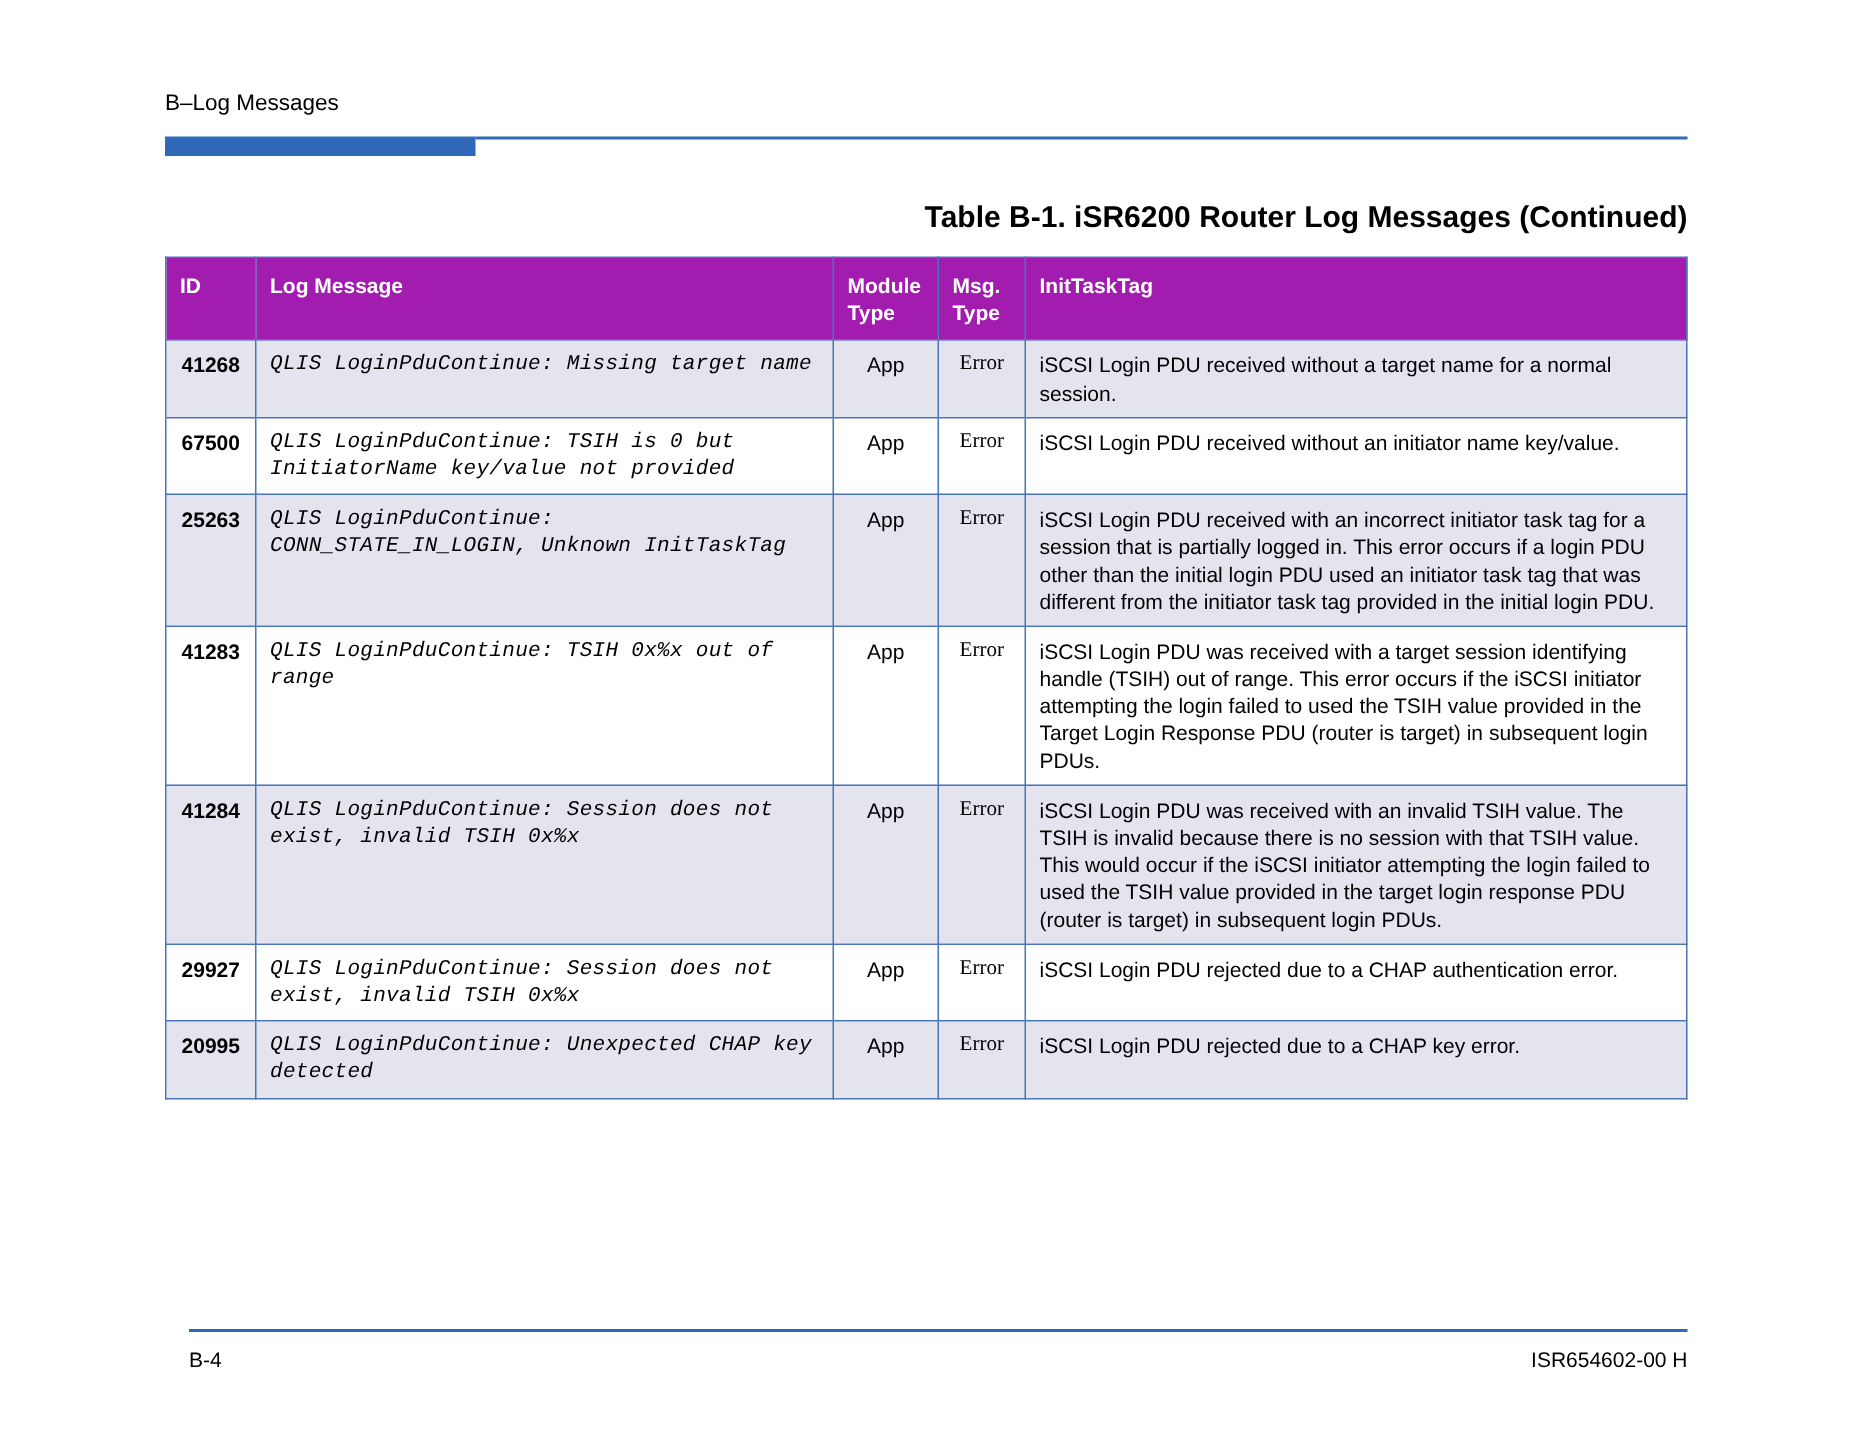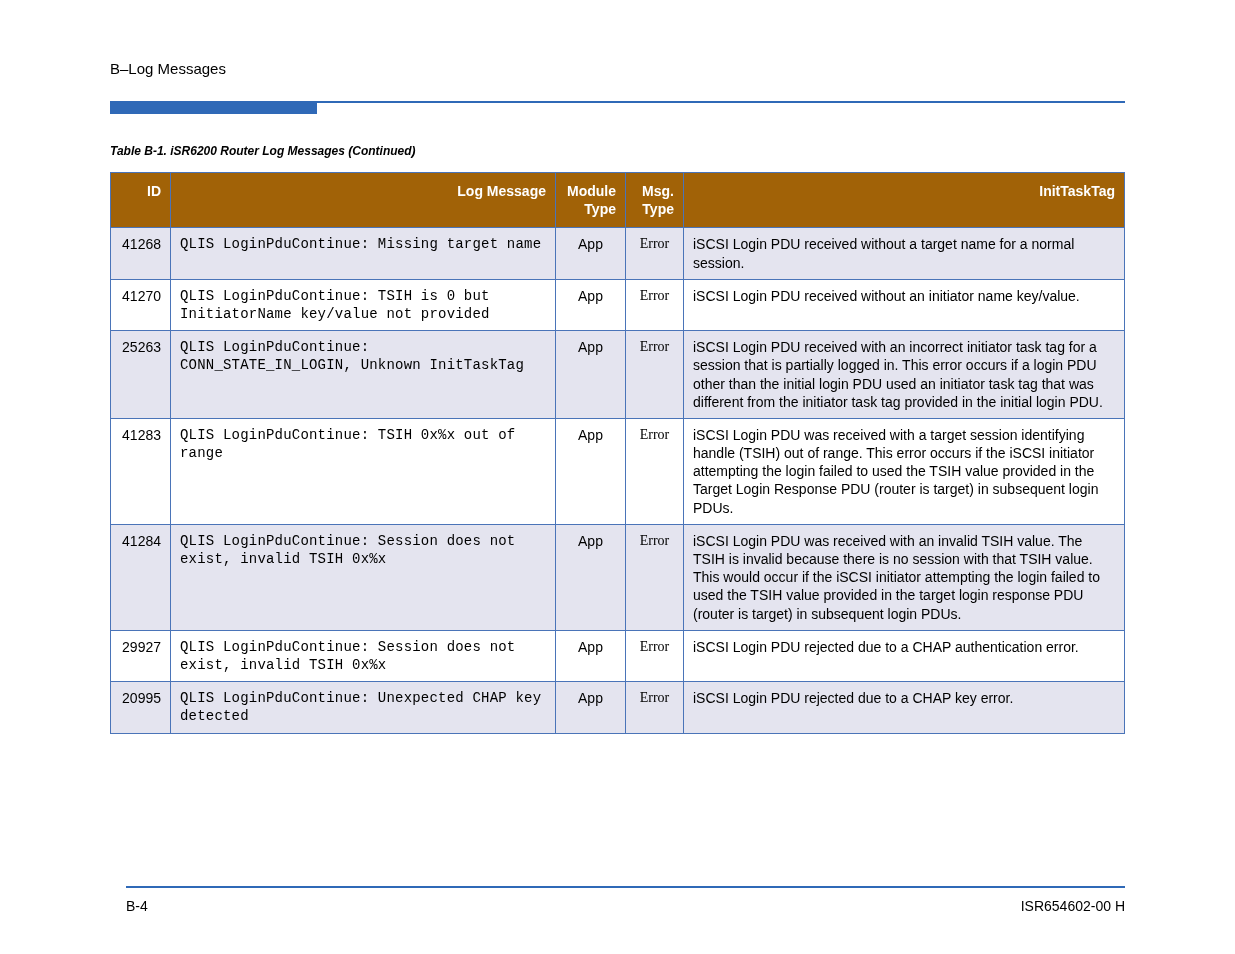--- a/index.html
+++ b/index.html
@@ -12,75 +12,75 @@
   }
   .page {
     width: 1235px;
     height: 954px;
     box-sizing: border-box;
     padding: 60px 110px 0 110px;
     position: relative;
   }
   .section-header {
     font-size: 15px;
-    margin-bottom: 24px;
+    margin-bottom: 14px;
   }
   .blue-tab-row {
     display: flex;
     margin-bottom: 30px;
   }
   .blue-tab {
     width: 207px;
     height: 13px;
     background: #2f69b7;
   }
   .blue-line {
     flex: 1;
     border-top: 2px solid #2f69b7;
   }
   .table-title {
-    text-align: left;
-    font-style: italic;
+    text-align: right;
     font-weight: bold;
-    font-size: 12px;
+    font-size: 20px;
     margin: 0 0 14px 0;
   }
   table {
     border-collapse: collapse;
     width: 100%;
     table-layout: fixed;
   }
   th, td {
     border: 1px solid #4a74b8;
     padding: 7px 9px;
     vertical-align: top;
     font-size: 14px;
     line-height: 1.3;
   }
   th {
-    background: #a16207;
+    background: #a21caf;
     color: #fff;
     font-weight: bold;
-    text-align: right;
+    text-align: left;
     padding-top: 9px;
     padding-bottom: 9px;
   }
   .col-id    { width: 60px; }
   .col-msg   { width: 385px; }
   .col-mod   { width: 70px; }
   .col-type  { width: 58px; }
   .col-desc  { }
-  td.id-cell    { text-align: right; }
+  td.id-cell    { text-align: center; font-weight: bold; }
   td.mod-cell   { text-align: center; }
   td.type-cell  { text-align: center; font-family: Liberation Serif, serif; }
   td.logmsg-cell {
     font-family: "Courier New", Courier, monospace;
     font-size: 14px;
     letter-spacing: 0.2px;
     word-break: break-word;
+    font-style: italic;
   }
   tbody tr:nth-child(odd) td { background: #e4e4ef; }
   tbody tr:nth-child(even) td { background: #ffffff; }
   .footer {
     position: absolute;
     left: 126px;
     right: 110px;
     bottom: 40px;
   }
   .footer-line {
@@ -126,21 +126,21 @@
     </thead>
     <tbody>
       <tr>
         <td class="id-cell">41268</td>
         <td class="logmsg-cell">QLIS LoginPduContinue: Missing target name</td>
         <td class="mod-cell">App</td>
         <td class="type-cell">Error</td>
         <td>iSCSI Login PDU received without a target name for a normal session.</td>
       </tr>
       <tr>
-        <td class="id-cell">41270</td>
+        <td class="id-cell">67500</td>
         <td class="logmsg-cell">QLIS LoginPduContinue: TSIH is 0 but InitiatorName key/value not provided</td>
         <td class="mod-cell">App</td>
         <td class="type-cell">Error</td>
         <td>iSCSI Login PDU received without an initiator name key/value.</td>
       </tr>
       <tr>
         <td class="id-cell">25263</td>
         <td class="logmsg-cell">QLIS LoginPduContinue: CONN_STATE_IN_LOGIN, Unknown InitTaskTag</td>
         <td class="mod-cell">App</td>
         <td class="type-cell">Error</td>

